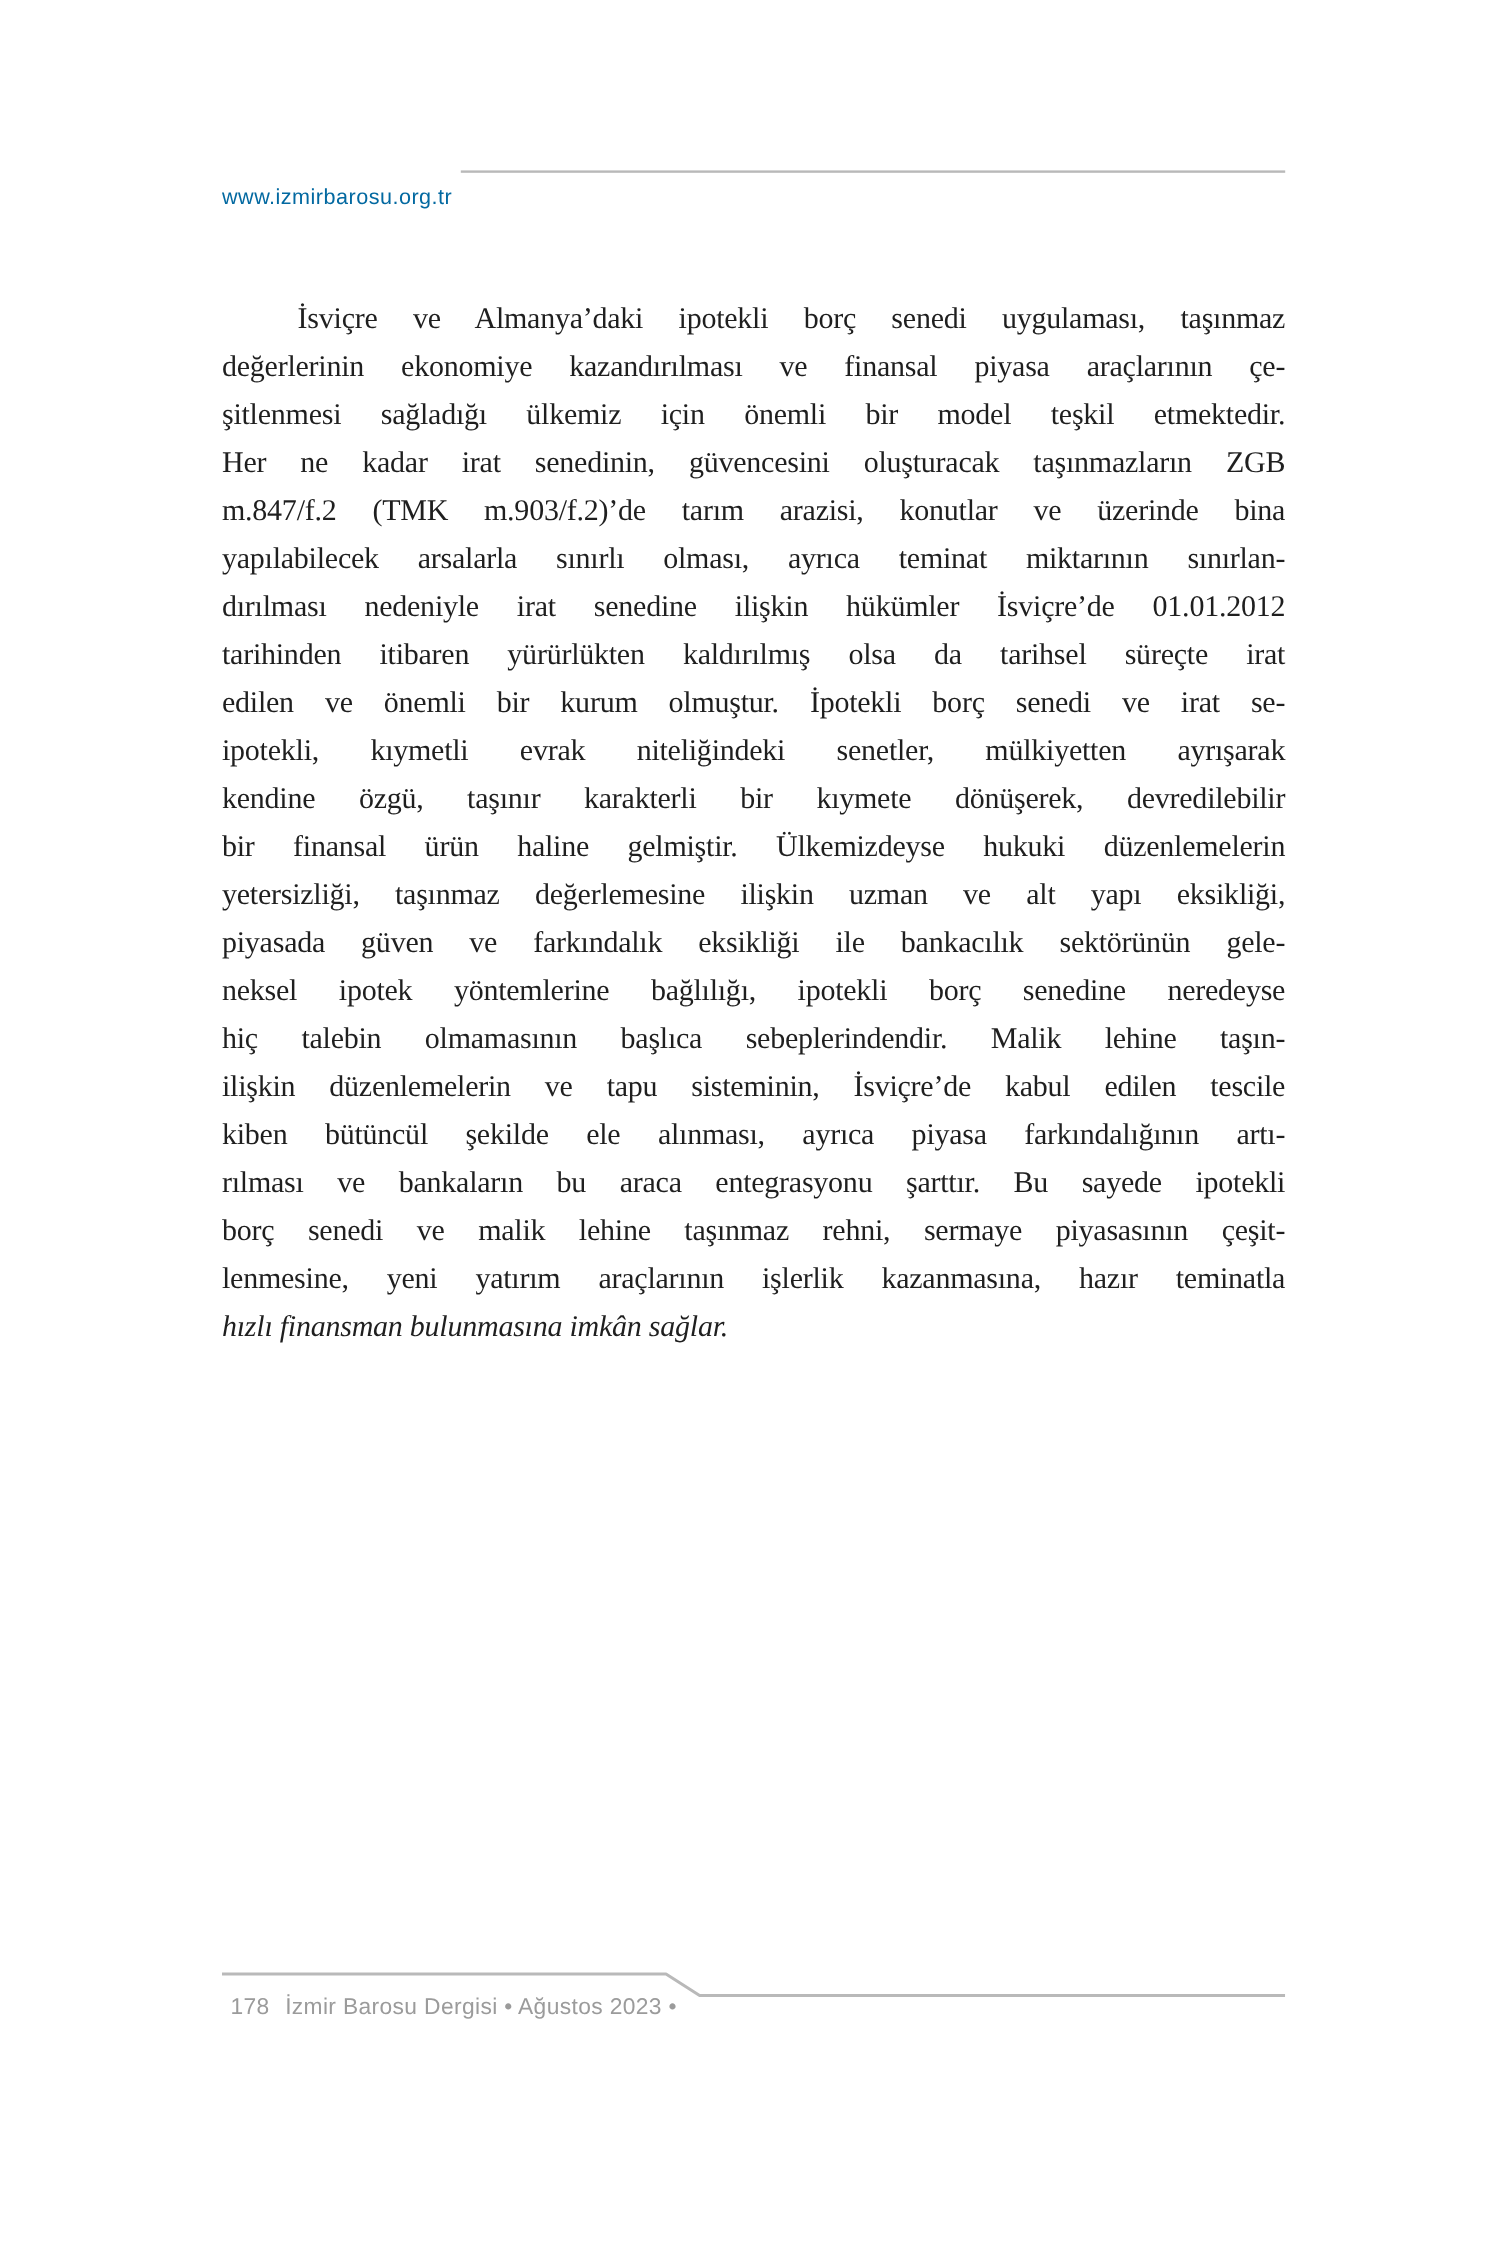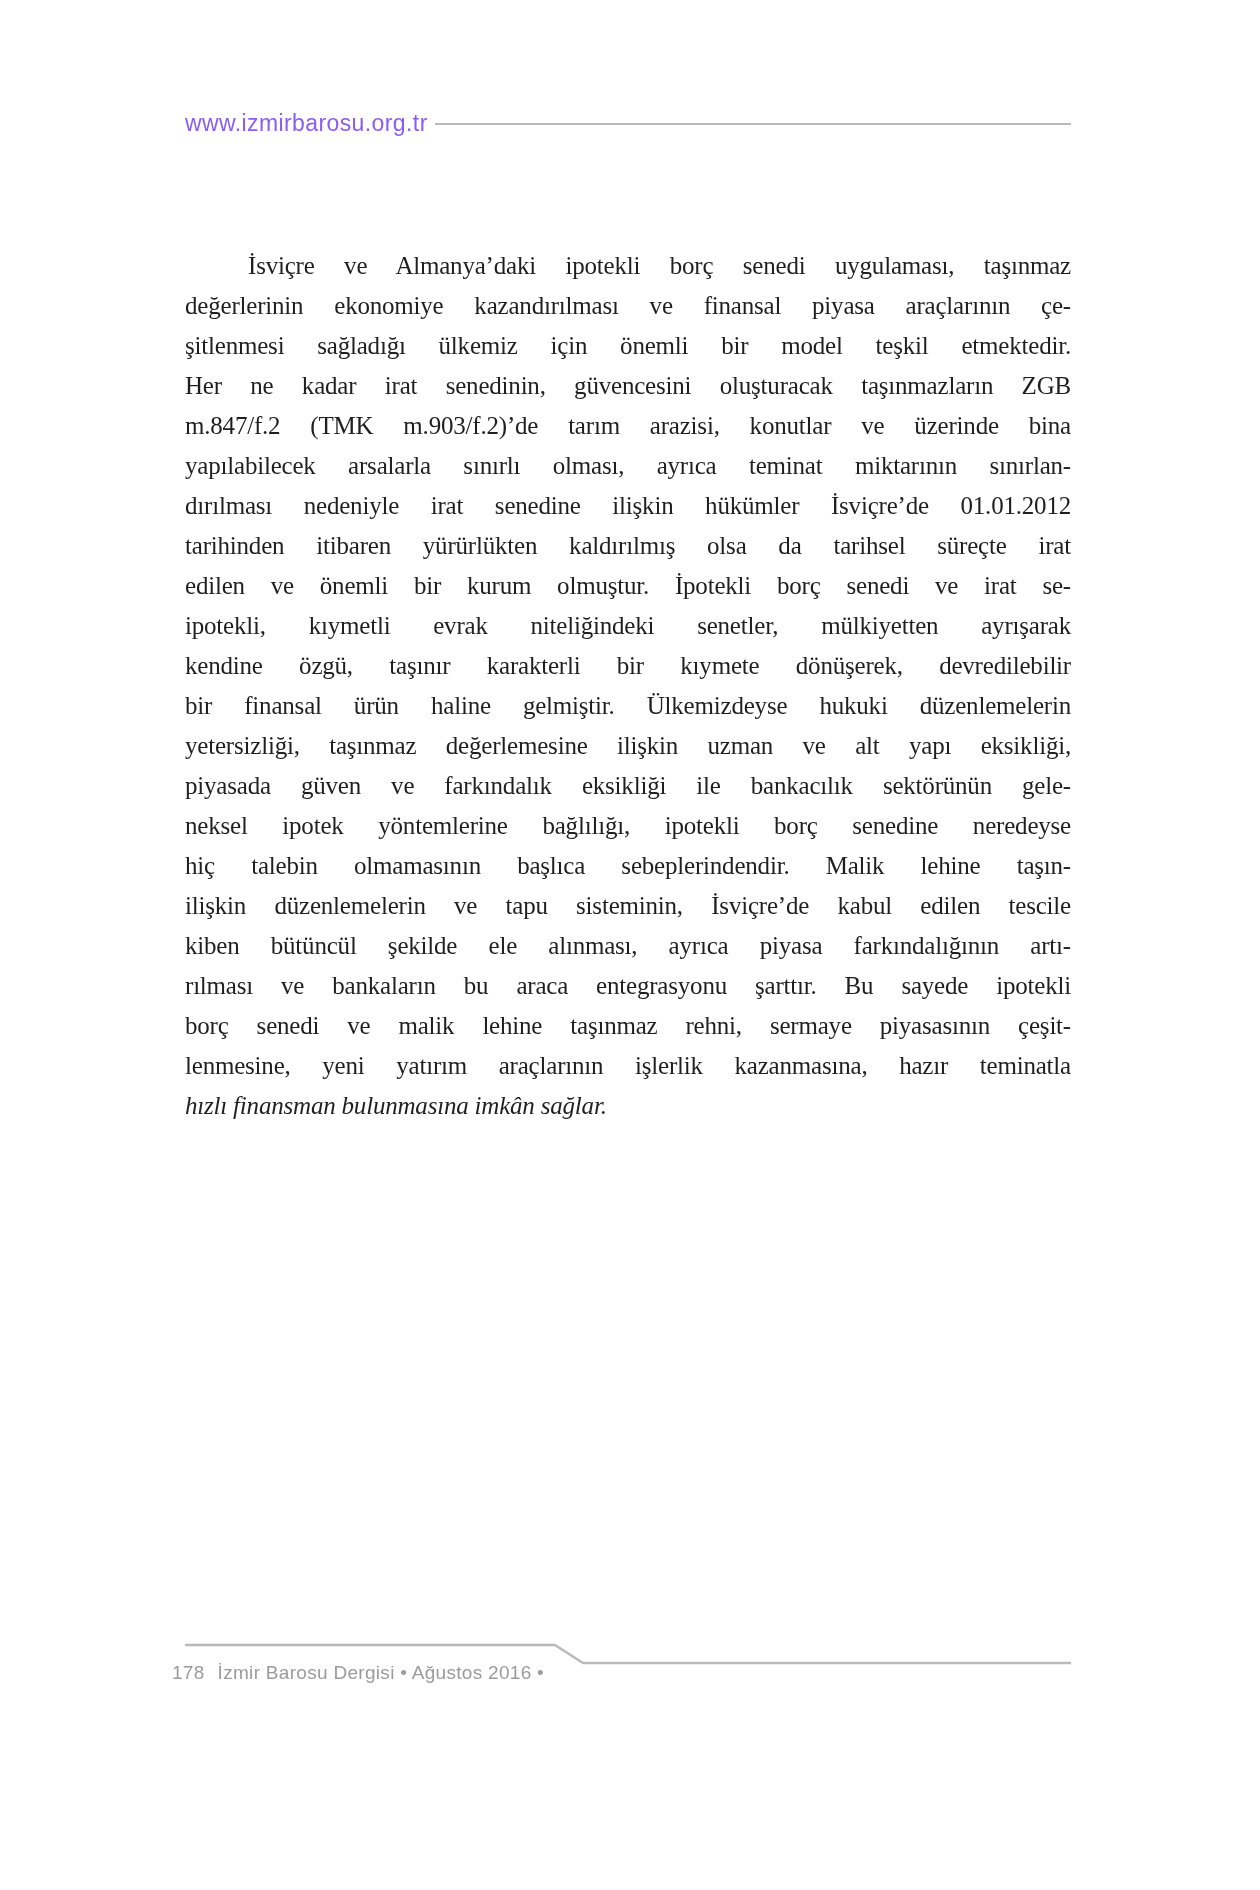--- a/index.html
+++ b/index.html
@@ -17,24 +17,25 @@
   .header {
     position: absolute;
     left: 185px;
     top: 110px;
     width: 886px;
     display: flex;
     align-items: center;
   }
   .header-url {
     font-family: "Liberation Sans", sans-serif;
-    font-size: 23px;
+    font-size: 18px;
     letter-spacing: 0.4px;
-    color: #8b5cf6;
+    color: #0369a1;
     white-space: nowrap;
+    margin-top: 44px;
   }
   .header-rule {
     flex: 1;
     height: 2px;
     background: #b9b9b9;
     margin-left: 7px;
   }
 
   
   .article {
@@ -60,21 +61,21 @@
   .footer-rule-svg {
     position: absolute;
     left: 185px;
     top: 1643px;
     width: 886px;
     height: 26px;
     display: block;
   }
   .footer {
     position: absolute;
-    left: 172px;
+    left: 192px;
     top: 1660px;
     width: 886px;
     display: flex;
     align-items: center;
     font-family: "Liberation Sans", sans-serif;
     font-size: 19px;
     letter-spacing: 0.3px;
     color: #9b9b9b;
     line-height: 26px;
   }
@@ -115,16 +116,16 @@
       <div class="line">lenmesine, yeni yatırım araçlarının işlerlik kazanmasına, hazır teminatla</div>
       <div class="line">hızlı finansman bulunmasına imkân sağlar.</div>
     </div>
 
   <svg class="footer-rule-svg" viewBox="0 0 886 26">
     <polyline points="0,2 370,2 398,20 886,20" fill="none" stroke="#b9b9b9" stroke-width="2.5" stroke-linejoin="round" stroke-linecap="butt"></polyline>
   </svg>
 
   <div class="footer">
     <span class="page-number">178</span>
-    <span class="journal-line">İzmir Barosu Dergisi • Ağustos 2016 •</span>
+    <span class="journal-line">İzmir Barosu Dergisi • Ağustos 2023 •</span>
   </div>
 
 </div>
 
 </body></html>

